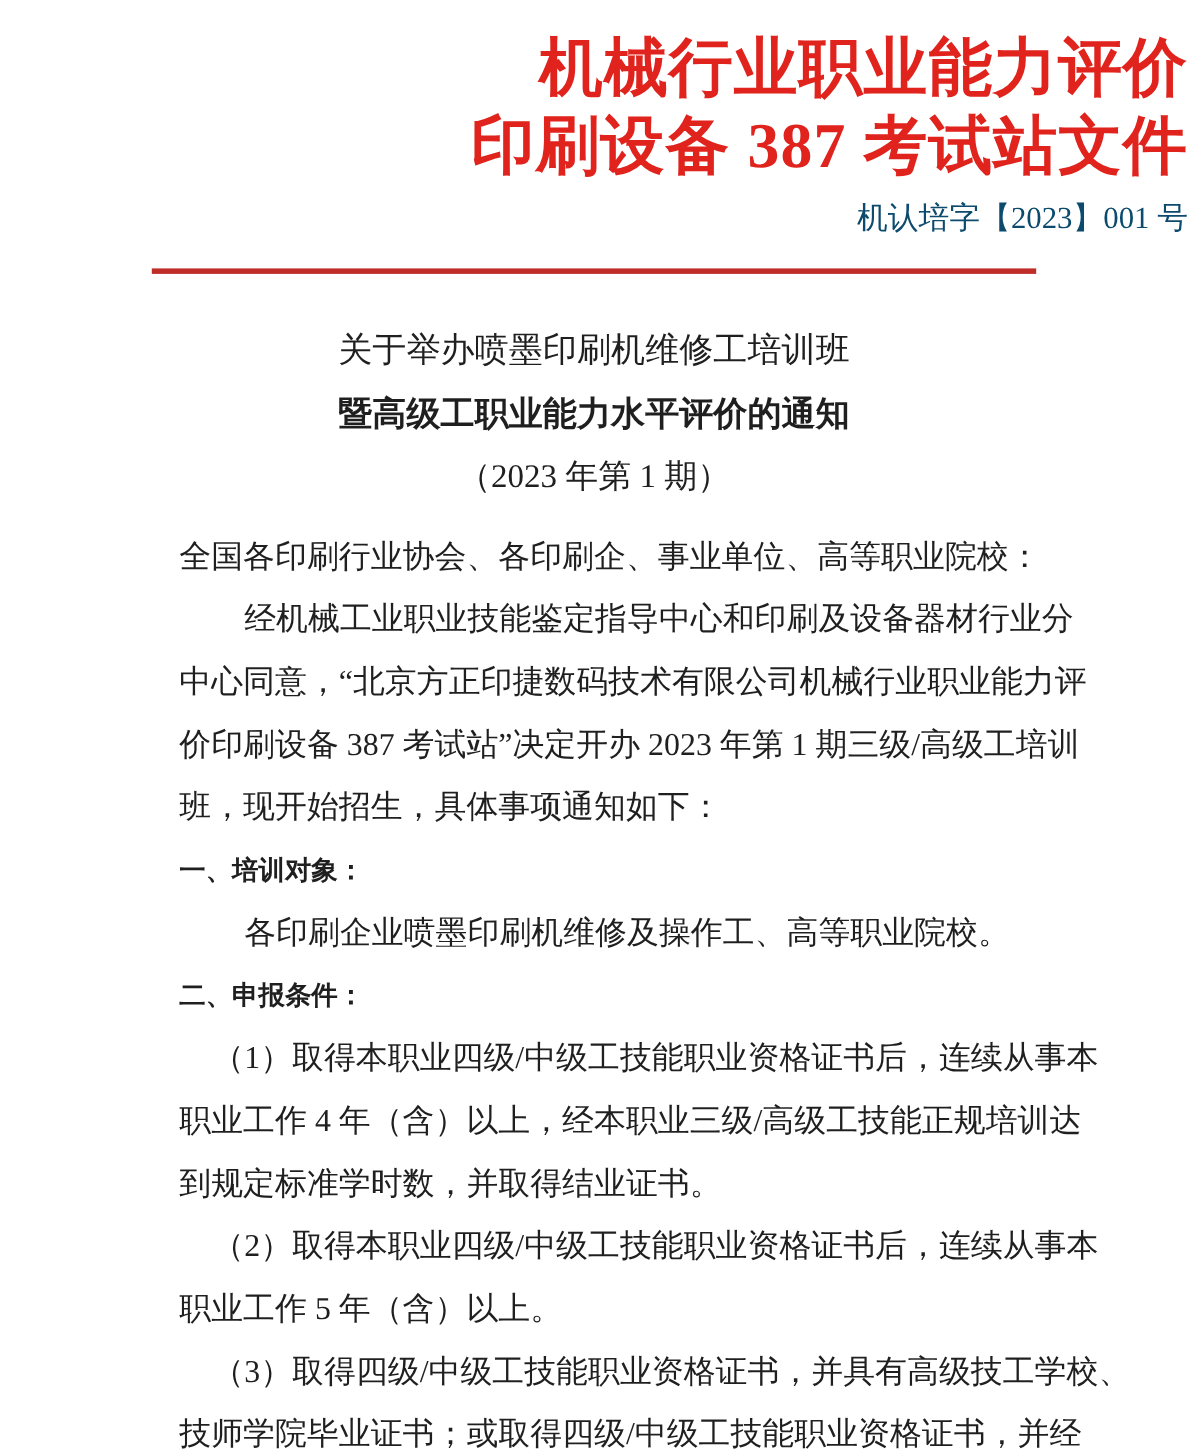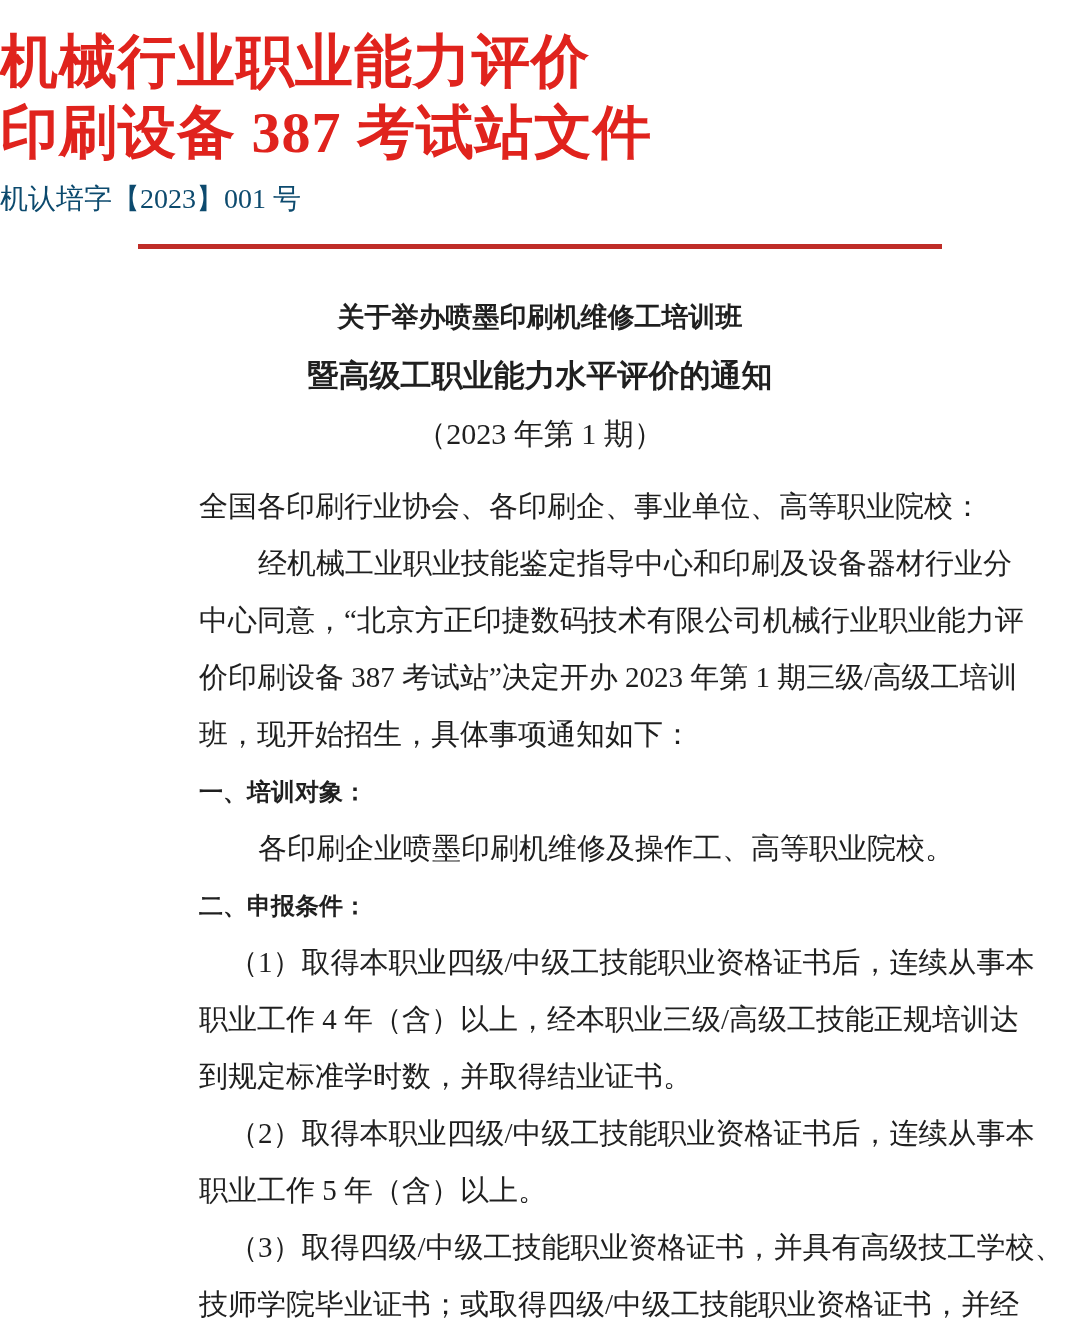--- a/index.html
+++ b/index.html
@@ -5,50 +5,49 @@
   html,body{margin:0;padding:0;background:#ffffff;}
   .doc{
     position:relative;
     width:1080px;height:1320px;
     margin:0 auto;
     background:#ffffff;
     overflow:hidden;
     color:#1f1f1f;
     font-family:"Liberation Serif","DejaVu Serif",serif;
   }
-  .doc-header{text-align:left;padding-top:26px;border-radius:11px;}
+  .doc-header{text-align:right;padding-top:26px;border-radius:11px;}
   .main-title{
     font-weight:bold;
     font-size:58px;
     line-height:71px;
     color:#e0231d;
     letter-spacing:1px;
   }
   .doc-number{
     margin-top:14px;
     font-size:28px;
     line-height:34px;
     color:#0c4a6e;
   }
   .red-rule{
     width:804px;height:5px;
     margin:28px auto 0;
     background:#bf2d28;
   }
   .notice-head{text-align:center;color:#1f1f1f;}
-  .notice-line1{margin-top:50px;font-size:27px;line-height:37px;font-weight:bold;}
+  .notice-line1{margin-top:50px;font-size:31px;line-height:37px;font-weight:normal;}
   .notice-line2{margin-top:21px;font-size:31px;line-height:37px;font-weight:bold;text-align:center;}
   .notice-issue{margin-top:22px;font-size:30px;line-height:36px;font-weight:normal;}
   .doc-body{margin-top:26px;padding:0 118px 0 163px;}
   .line{
     font-size:29px;
     height:57px;line-height:57px;
     white-space:nowrap;
     overflow:visible;
-    margin-left:36px;
   }
   .line.indent2{padding-left:59px;}
   .line.indent1{padding-left:30px;}
   .line.heading{
     font-weight:bold;
     font-family:"Liberation Sans","DejaVu Sans",sans-serif;
     font-size:24px;
   }
 </style>
 </head>

